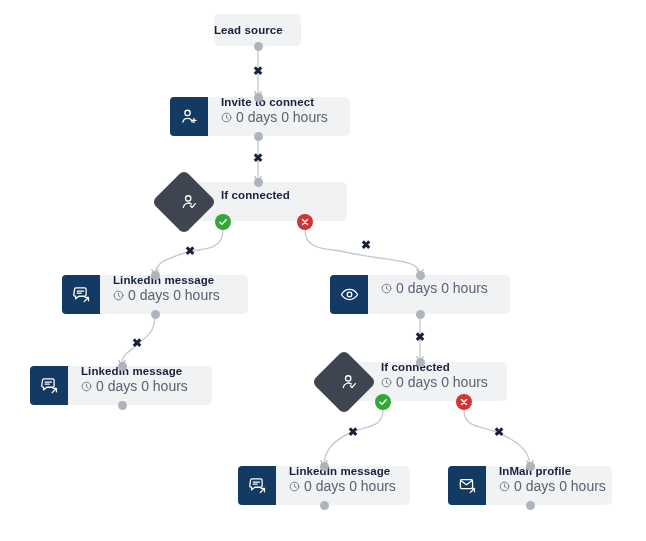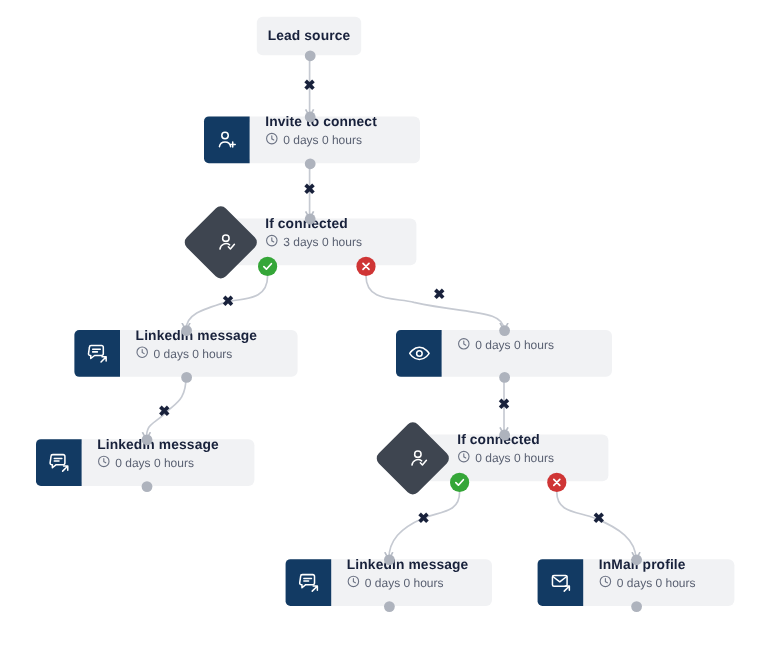--- a/index.html
+++ b/index.html
@@ -54,33 +54,32 @@
   }
   .node-title {
     font-size: 11.5px;
     font-weight: bold;
     color: #18213b;
     line-height: 15px;
     letter-spacing: .1px;
     white-space: nowrap;
   }
   .node-sub {
-    font-size: 10px;
+    font-size: 14px;
     color: #5a6172;
     line-height: 15px;
     display: flex;
-    align-items: flex-start;
+    align-items: center;
     gap: 4px;
     white-space: nowrap;
   }
   .clock-ico { flex: 0 0 11px; }
 
   
   .node.plain {
-    justify-content: center;
     align-items: center;
     background: #f1f2f4;
   }
   .node.plain .node-title {
     font-size: 11.5px;
   }
 
   
   .node.cond .node-icon {
     background: transparent;
@@ -212,27 +211,20 @@
     <div class="node-icon">
       <div class="diamond"></div>
       <svg class="diamond-glyph" width="19" height="19" viewBox="0 0 24 24" fill="none" stroke="#ffffff" stroke-width="1.6" stroke-linecap="round" stroke-linejoin="round">
         <circle cx="11" cy="7.5" r="3.4"></circle>
         <path d="M4.8 19 a6.4 6.4 0 0 1 10.2 -4.4"></path>
         <path d="M13.6 16.6 l2.2 2.4 l4.2 -5"></path>
       </svg>
     </div>
     <div class="node-body">
       <div class="node-title">If connected</div>
-      <div class="node-sub">
-        <svg class="clock-ico" width="11" height="11" viewBox="0 0 24 24" fill="none" stroke="#6c7384" stroke-width="2" stroke-linecap="round">
-          <circle cx="12" cy="12" r="9.5"></circle>
-            <path d="M12 7 v5.4 l3.6 2.2"></path>
-        </svg>
-        <span>3 days 0 hours</span>
-      </div>
     </div>
   </div>
 
   <div class="node" style="left:62px; top:275px; width:186px; height:39px;">
     <div class="node-icon">
       <svg width="19" height="19" viewBox="0 0 24 24" fill="none" stroke="#ffffff" stroke-width="1.6" stroke-linecap="round" stroke-linejoin="round">
         <path d="M3.2 5.4 a1.8 1.8 0 0 1 1.8 -1.8 h11 a1.8 1.8 0 0 1 1.8 1.8 v7 a1.8 1.8 0 0 1 -1.8 1.8 h-7.4 l-4 3.2 v-3.2 h-0.6 a1.8 1.8 0 0 1 -1.8 -1.8 z"></path>
         <path d="M6.6 7.6 h8 M6.6 10.4 h5"></path>
         <path d="M15.4 21 l5.2 -5.2 M16.4 15.6 h4.4 v4.4"></path>
       </svg>

